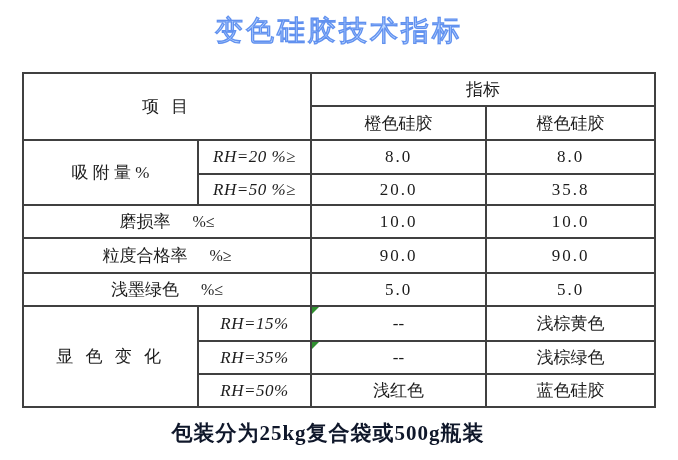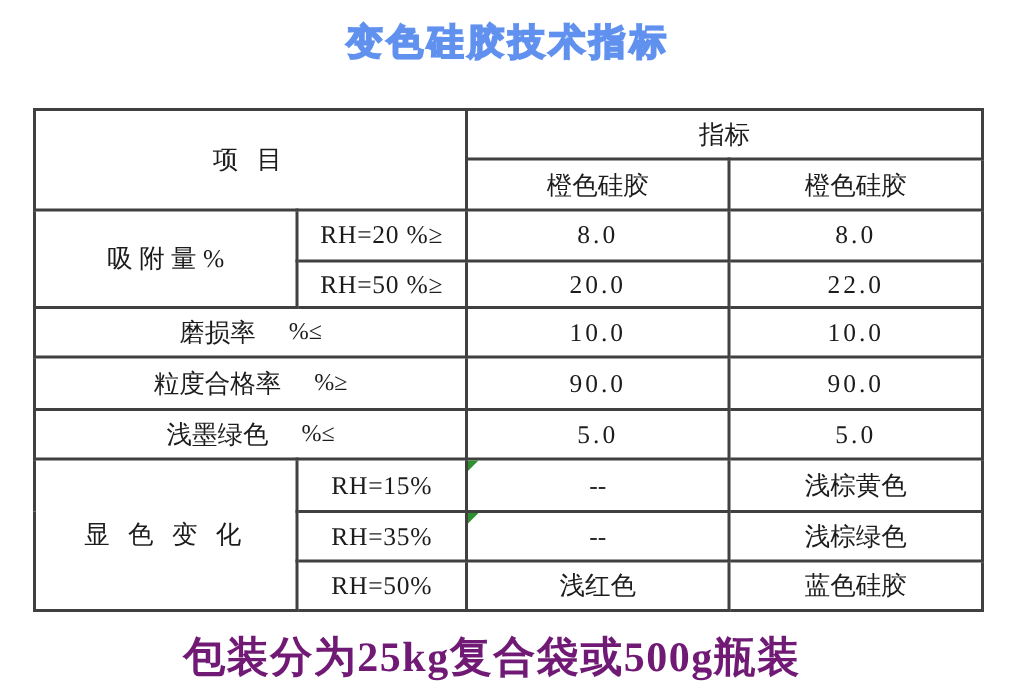--- a/index.html
+++ b/index.html
@@ -13,22 +13,22 @@
     color: #1c1c1c;
     overflow: hidden;
   }
   .page-title {
     position: absolute;
     top: 12px;
     left: 0;
     width: 100%;
     text-align: center;
     font-family: "Liberation Sans", "DejaVu Sans", sans-serif;
-    font-size: 24px;
-    font-weight: bold;
+    font-size: 28px;
+    font-weight: normal;
     letter-spacing: 3px;
     color: #b8d4ff;
     -webkit-text-stroke: 1.3px #6191ef;
     text-shadow: 0 0 1px #6191ef;
   }
   table.spec {
     position: absolute;
     left: 22px;
     top: 72px;
     width: 632px;
@@ -42,39 +42,39 @@
     font-size: 17px;
     padding: 4px;
     position: relative;
   }
   tr.h32 { height: 32px; }
   tr.h33 { height: 31px; }
   tr.h34 { height: 34px; }
   tr.h35 { height: 35px; }
   .spaced { letter-spacing: 4px; margin-top: 32px; }
   .num { font-size: 16px; letter-spacing: 2px; }
-  .cond { font-size: 15px; letter-spacing: 0.5px; }
+  .cond { font-size: 15px; letter-spacing: 0.5px; font-style: italic; }
   .label-sym { display: flex; justify-content: center; align-items: center; gap: 22px; }
   .label-sym .sym { font-size: 16px; }
   .marker {
     position: absolute;
     top: 0; left: 0;
     width: 0; height: 0;
     border-top: 7px solid #2f8f2f;
     border-right: 7px solid transparent;
   }
   .caption {
     position: absolute;
     top: 419px;
     left: 0;
     width: 656px;
     text-align: center;
-    font-size: 28px;
+    font-size: 21px;
     font-weight: bold;
-    color: #701a75;
+    color: #0f172a;
     letter-spacing: 1px;
   }
 </style>
 </head>
 <body>
 
 <div class="screen">
 
   <div class="page-title">变色硅胶技术指标</div>
 
@@ -98,21 +98,21 @@
 
     <tr class="h34">
       <td rowspan="2">吸 附 量 %</td>
       <td class="cond">RH=20 %≥</td>
       <td class="num">8.0</td>
       <td class="num">8.0</td>
     </tr>
     <tr class="h33">
       <td class="cond">RH=50 %≥</td>
       <td class="num">20.0</td>
-      <td class="num">22.0</td>
+      <td class="num">35.8</td>
     </tr>
 
     <tr class="h32">
       <td colspan="2">
         <div class="label-sym">
           <span>磨损率</span>
           <span class="sym">%≤</span>
         </div>
       </td>
       <td class="num">10.0</td>

